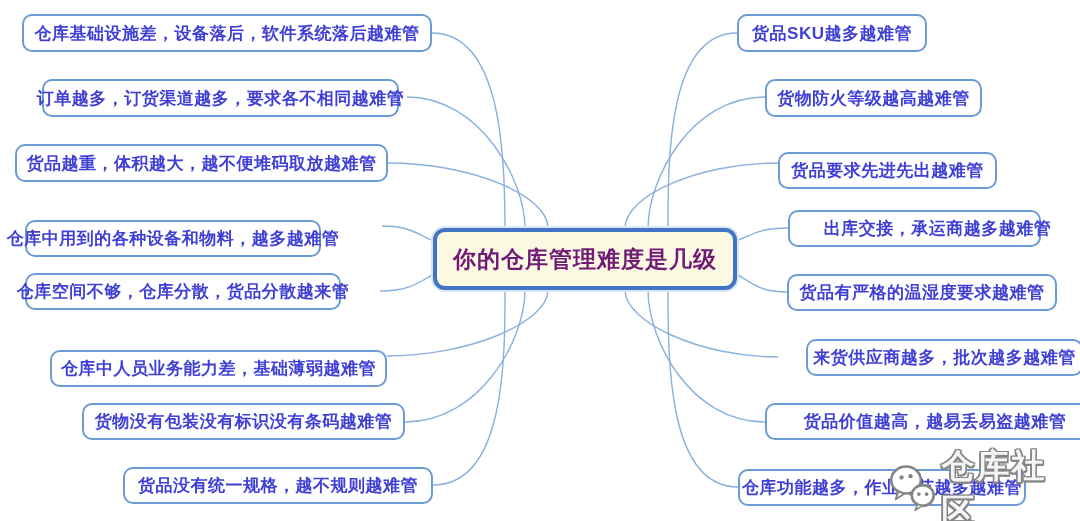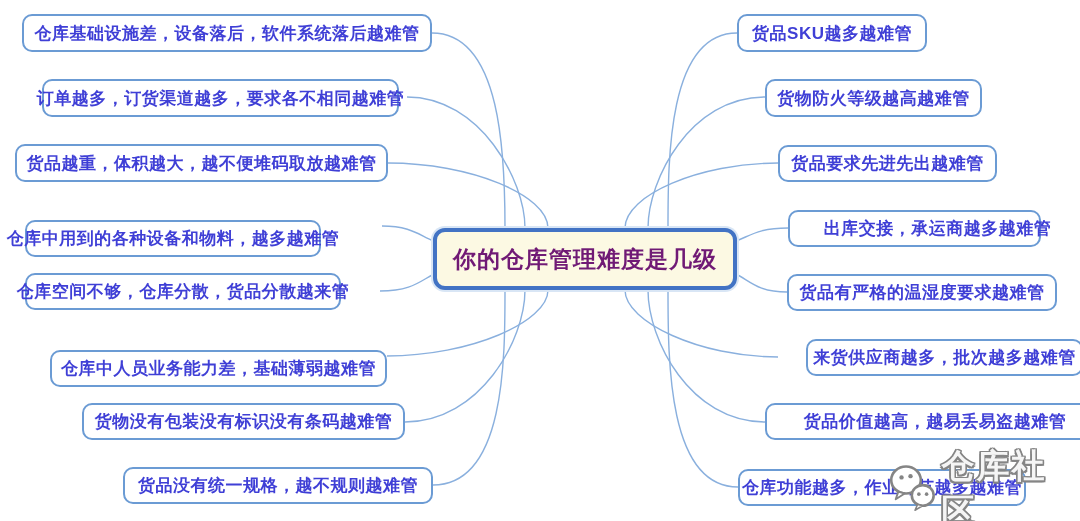--- a/index.html
+++ b/index.html
@@ -95,21 +95,21 @@
   <div class="node" style="left:10px;top:79px;width:357px;height:38px;margin-left:32px;">订单越多，订货渠道越多，要求各不相同越难管</div>
   <div class="node" style="left:15px;top:144px;width:373px;height:38px;">货品越重，体积越大，越不便堆码取放越难管</div>
   <div class="node" style="left:25px;top:220px;width:296px;height:37px;">仓库中用到的各种设备和物料，越多越难管</div>
   <div class="node" style="left:25px;top:273px;width:316px;height:37px;">仓库空间不够，仓库分散，货品分散越来管</div>
   <div class="node" style="left:50px;top:350px;width:337px;height:37px;">仓库中人员业务能力差，基础薄弱越难管</div>
   <div class="node" style="left:82px;top:403px;width:323px;height:37px;">货物没有包装没有标识没有条码越难管</div>
   <div class="node" style="left:123px;top:467px;width:310px;height:37px;">货品没有统一规格，越不规则越难管</div>
 
   <div class="node" style="left:737px;top:14px;width:190px;height:38px;">货品SKU越多越难管</div>
   <div class="node" style="left:765px;top:79px;width:217px;height:38px;">货物防火等级越高越难管</div>
-  <div class="node" style="left:778px;top:145px;width:219px;height:37px;">货品要求先进先出越难管</div>
+  <div class="node" style="left:778px;top:152px;width:219px;height:37px;">货品要求先进先出越难管</div>
   <div class="node" style="left:788px;top:210px;width:253px;height:37px;padding-left:46px;">出库交接，承运商越多越难管</div>
   <div class="node" style="left:787px;top:274px;width:270px;height:37px;">货品有严格的温湿度要求越难管</div>
   <div class="node" style="left:806px;top:339px;width:277px;height:37px;">来货供应商越多，批次越多越难管</div>
   <div class="node" style="left:765px;top:403px;width:340px;height:37px;">货品价值越高，越易丢易盗越难管</div>
   <div class="node" style="left:738px;top:469px;width:288px;height:37px;">仓库功能越多，作业环节越多越难管</div>
 
   <div class="watermark">
     <svg width="52" height="52" viewBox="0 0 40 40">
       <ellipse cx="14" cy="13" rx="11.5" ry="10.5" fill="#ffffff" stroke="#858585" stroke-width="2"></ellipse>
       <path d="M 8 22 L 6 28 L 13 23.5 Z" fill="#ffffff" stroke="#858585" stroke-width="1.5" stroke-linejoin="round"></path>

